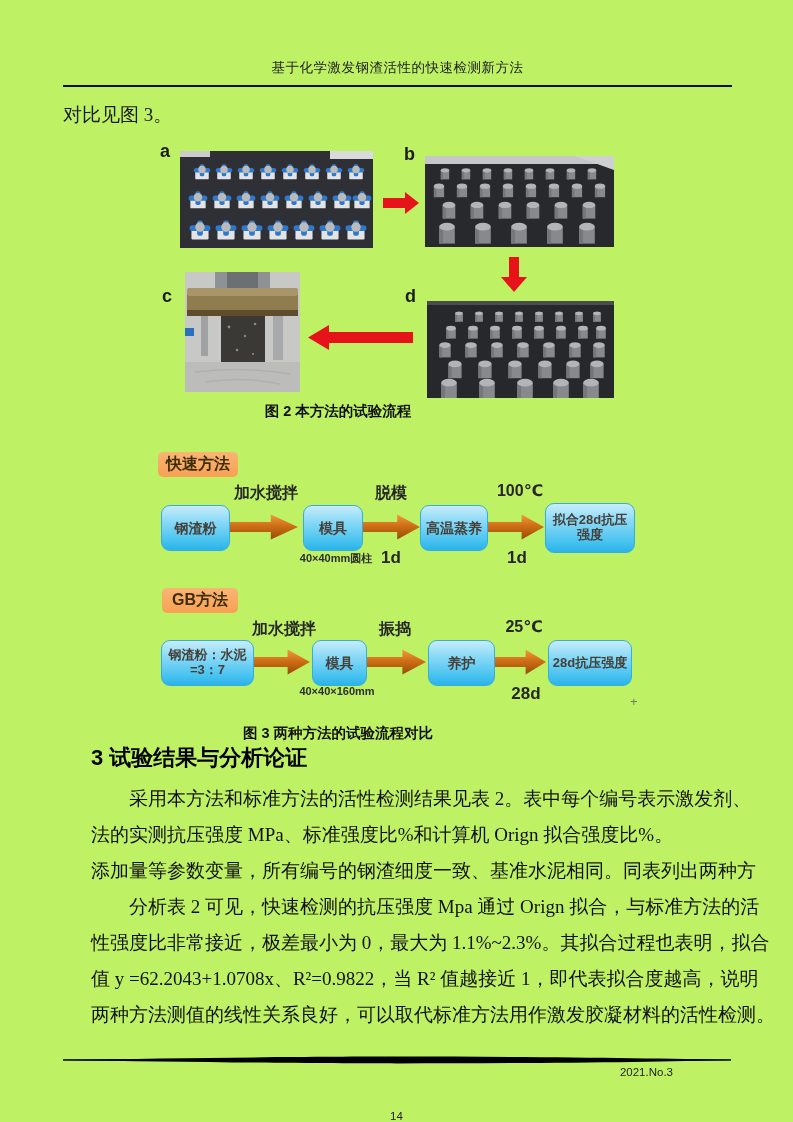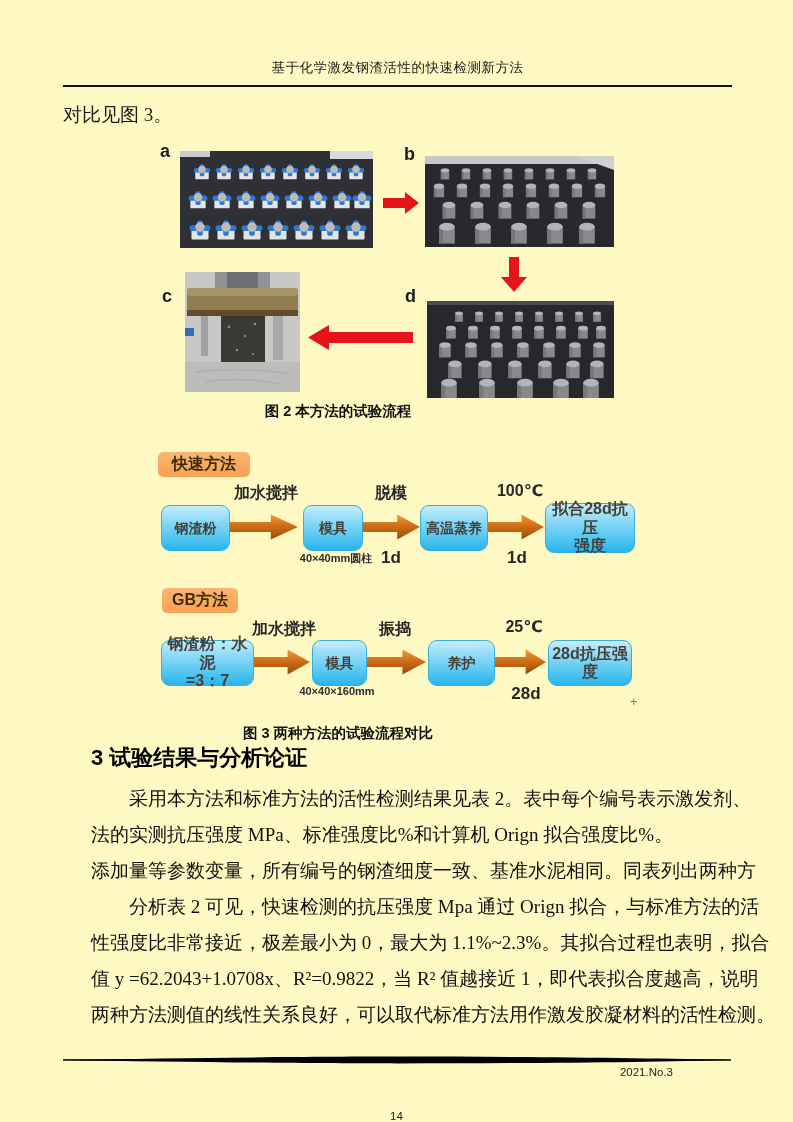--- a/index.html
+++ b/index.html
@@ -1,16 +1,16 @@
 <!DOCTYPE html>
 <html><head>
 <meta charset="utf-8">
 <style>
   html,body{margin:0;padding:0;background:#e9e9e9;}
-  .page{position:relative;width:793px;height:1122px;margin:0 auto;background:#fef9c3;overflow:hidden;
+  .page{position:relative;width:793px;height:1122px;margin:0 auto;background:#bef264;overflow:hidden;
         font-family:"Liberation Serif","DejaVu Serif",serif;color:#1a1a1a;}
   .abs{position:absolute;}
 
   
   .running-title{top:59px;left:63px;width:669px;text-align:center;font-size:13.5px;color:#222;letter-spacing:.5px;}
   .header-rule{top:85px;left:63px;width:669px;height:2px;background:#111;}
   .intro{top:102px;left:63px;font-size:19px;}
 
   
   .panel-label{font:bold 18px "Liberation Sans","DejaVu Sans",sans-serif;color:#1c1c1c;}
@@ -19,21 +19,21 @@
     font:bold 14.5px "Liberation Sans","DejaVu Sans",sans-serif;color:#111;}
 
   
   .ftag{display:flex;align-items:center;justify-content:center;
     background:linear-gradient(180deg,#f9b575 0%,#f7a152 100%);
     border-radius:5px;font:bold 16px "Liberation Sans","DejaVu Sans",sans-serif;color:#3f2d08;}
   .fbox{display:flex;flex-direction:column;align-items:center;justify-content:center;text-align:center;
     background:linear-gradient(180deg,#c7edfb 0%,#8fdbf7 32%,#49c3f0 78%,#2ab3ea 100%);
     border:1px solid #35aede;border-radius:9px;
     font:bold 14px "Liberation Sans","DejaVu Sans",sans-serif;color:#45403a;line-height:1.15;}
-  .fbox.small{font-size:16px;}
+  .fbox.small{font-size:13px;}
   .flbl{transform:translateX(-50%);font:bold 16px "Liberation Sans","DejaVu Sans",sans-serif;
     color:#272727;white-space:nowrap;}
   .fsub{transform:translateX(-50%);font:bold 17px "Liberation Sans","DejaVu Sans",sans-serif;
     color:#272727;white-space:nowrap;}
   .fnote{transform:translateX(-50%);font:bold 11px "Liberation Sans","DejaVu Sans",sans-serif;
     color:#2e2e2e;white-space:nowrap;}
   .stray{font:13px "Liberation Sans","DejaVu Sans",sans-serif;color:#777;}
 
   
   .section-heading{top:743px;left:63px;font:bold 22px "Liberation Sans","DejaVu Sans",sans-serif;color:#000;margin-left:28px;}
@@ -215,21 +215,21 @@
         <use href="#cyl" transform="translate(164,83) scale(1.3)"></use>
     </g>
   </svg>
 
   <svg class="abs" style="top:325px;left:308px" width="105" height="25" viewBox="0 0 105 25">
     <polygon points="105,7 21,7 21,0 0,12.5 21,25 21,18 105,18" fill="#e6131b"></polygon>
   </svg>
 
   <div class="abs fig-caption" style="top:402px">图 2 本方法的试验流程</div>
 
-  <div class="abs ftag" style="top:452px;left:158px;width:92px;height:25px">快速方法</div>
+  <div class="abs ftag" style="top:452px;left:158px;width:80px;height:25px">快速方法</div>
 
   <div class="abs fbox" style="top:505px;left:161px;width:67px;height:44px">钢渣粉</div>
   <svg class="abs" style="top:513px;left:230px" width="68" height="28" viewBox="0 0 100 40" preserveAspectRatio="none">
       <polygon points="0,13 60,13 60,2 100,20 60,38 60,27 0,27" fill="url(#og)"></polygon>
     </svg>
   <div class="abs flbl" style="top:483px;left:266px">加水搅拌</div>
 
   <div class="abs fbox" style="top:505px;left:303px;width:58px;height:44px">模具</div>
   <div class="abs fnote" style="top:551px;left:336px">40×40mm圆柱</div>
 

